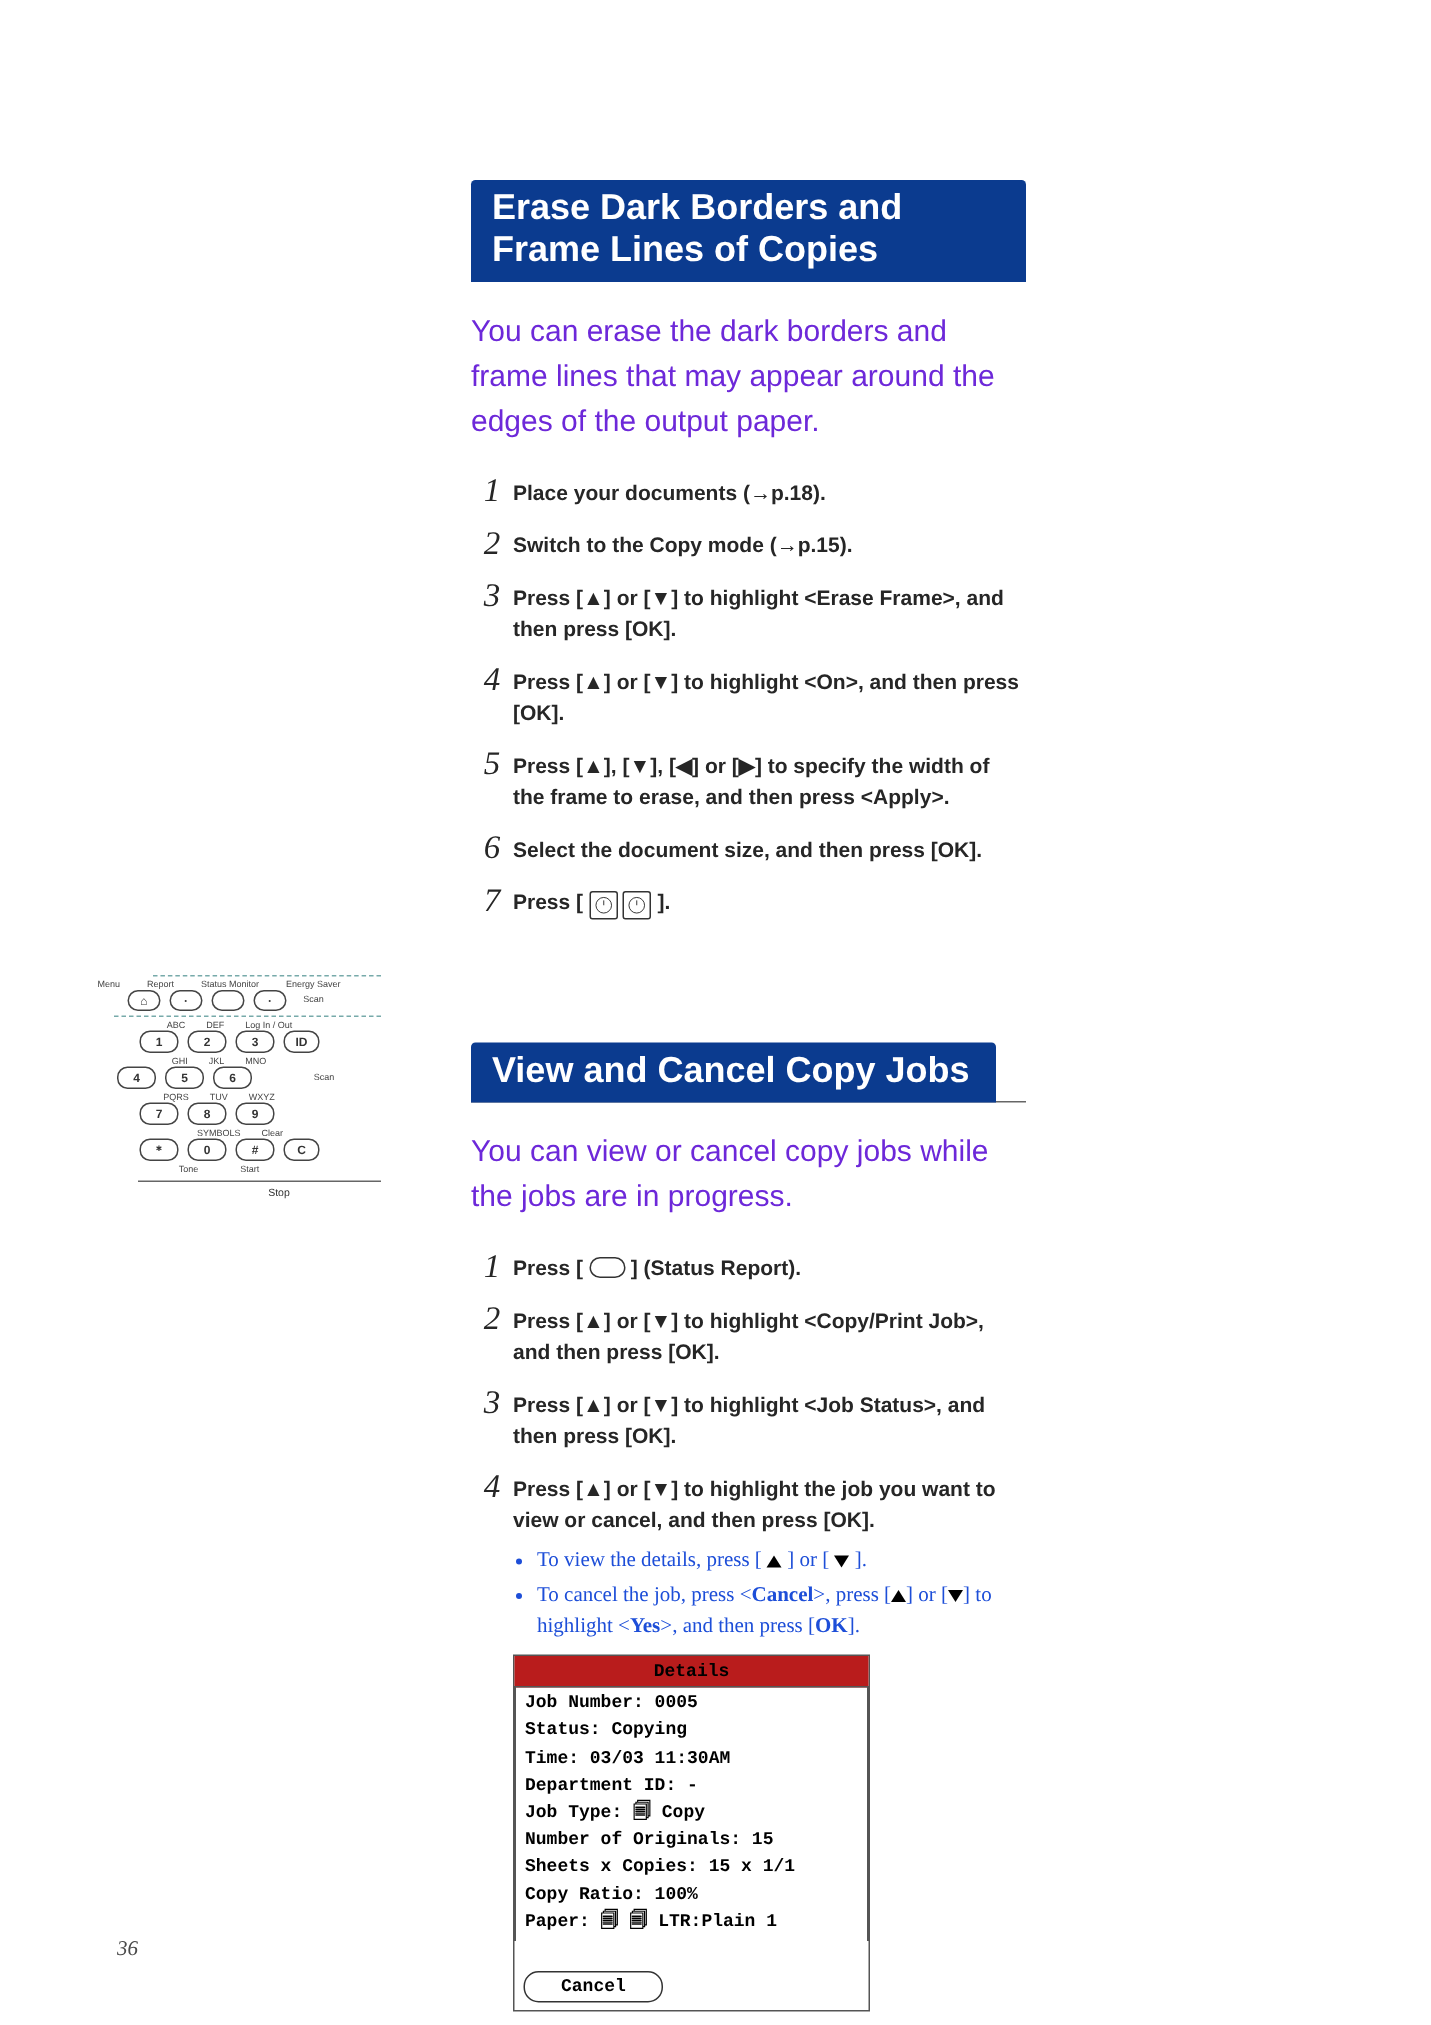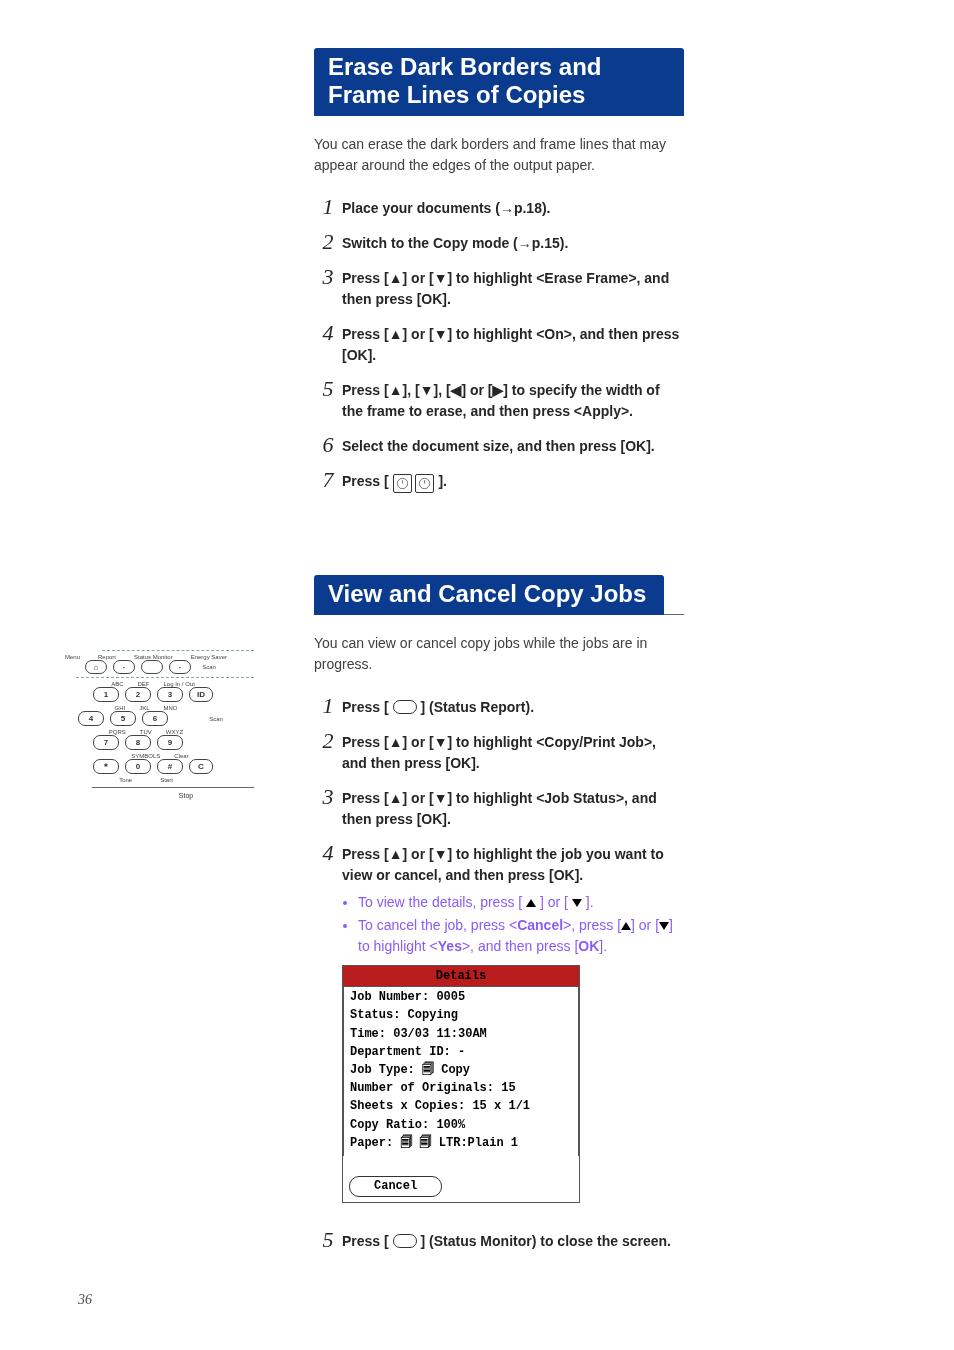--- a/index.html
+++ b/index.html
@@ -8,21 +8,21 @@
     padding: 0;
     font-family: "Segoe UI", Arial, sans-serif;
     color: #262626;
     background: #fff;
   }
   .page {
     width: 762px;
     height: 1350px;
     position: relative;
     box-sizing: border-box;
-    padding: 48px 78px 60px 78px;
+    padding: 120px 78px 60px 78px;
   }
   .main-col {
     margin-left: 236px; 
   }
 
   .section-title {
     margin: 0 0 18px 0;
   }
   .section-title .pill {
     display: inline-block;
@@ -33,23 +33,23 @@
     padding: 5px 18px 7px 14px;
     border-top-left-radius: 3px;
     border-top-right-radius: 3px;
   }
   .section-title .rule {
     border-top: 1px solid #666;
     margin-top: -1px;
   }
 
   .intro {
-    font-size: 14px;
+    font-size: 20px;
     line-height: 1.5;
-    color: #404040;
+    color: #6d28d9;
     margin: 0 0 22px 0;
   }
 
   .step {
     display: flex;
     align-items: flex-start;
     margin-bottom: 14px;
   }
   .step-num {
     font-family: Georgia, "Times New Roman", serif;
@@ -66,21 +66,22 @@
     flex: 1 1 auto;
     font-size: 14px;
     font-weight: 700;
     line-height: 1.5;
     color: #262626;
   }
   .step-body .bullets {
     font-weight: 400;
     margin: 6px 0 0 0;
     padding: 0 0 0 16px;
-    color: #8b5cf6;
+    color: #1d4ed8;
+    font-family: Liberation Serif, serif;
   }
   .step-body .bullets li {
     margin-bottom: 2px;
   }
 
   .section-gap {
     height: 68px;
   }
 
   .details-panel {

